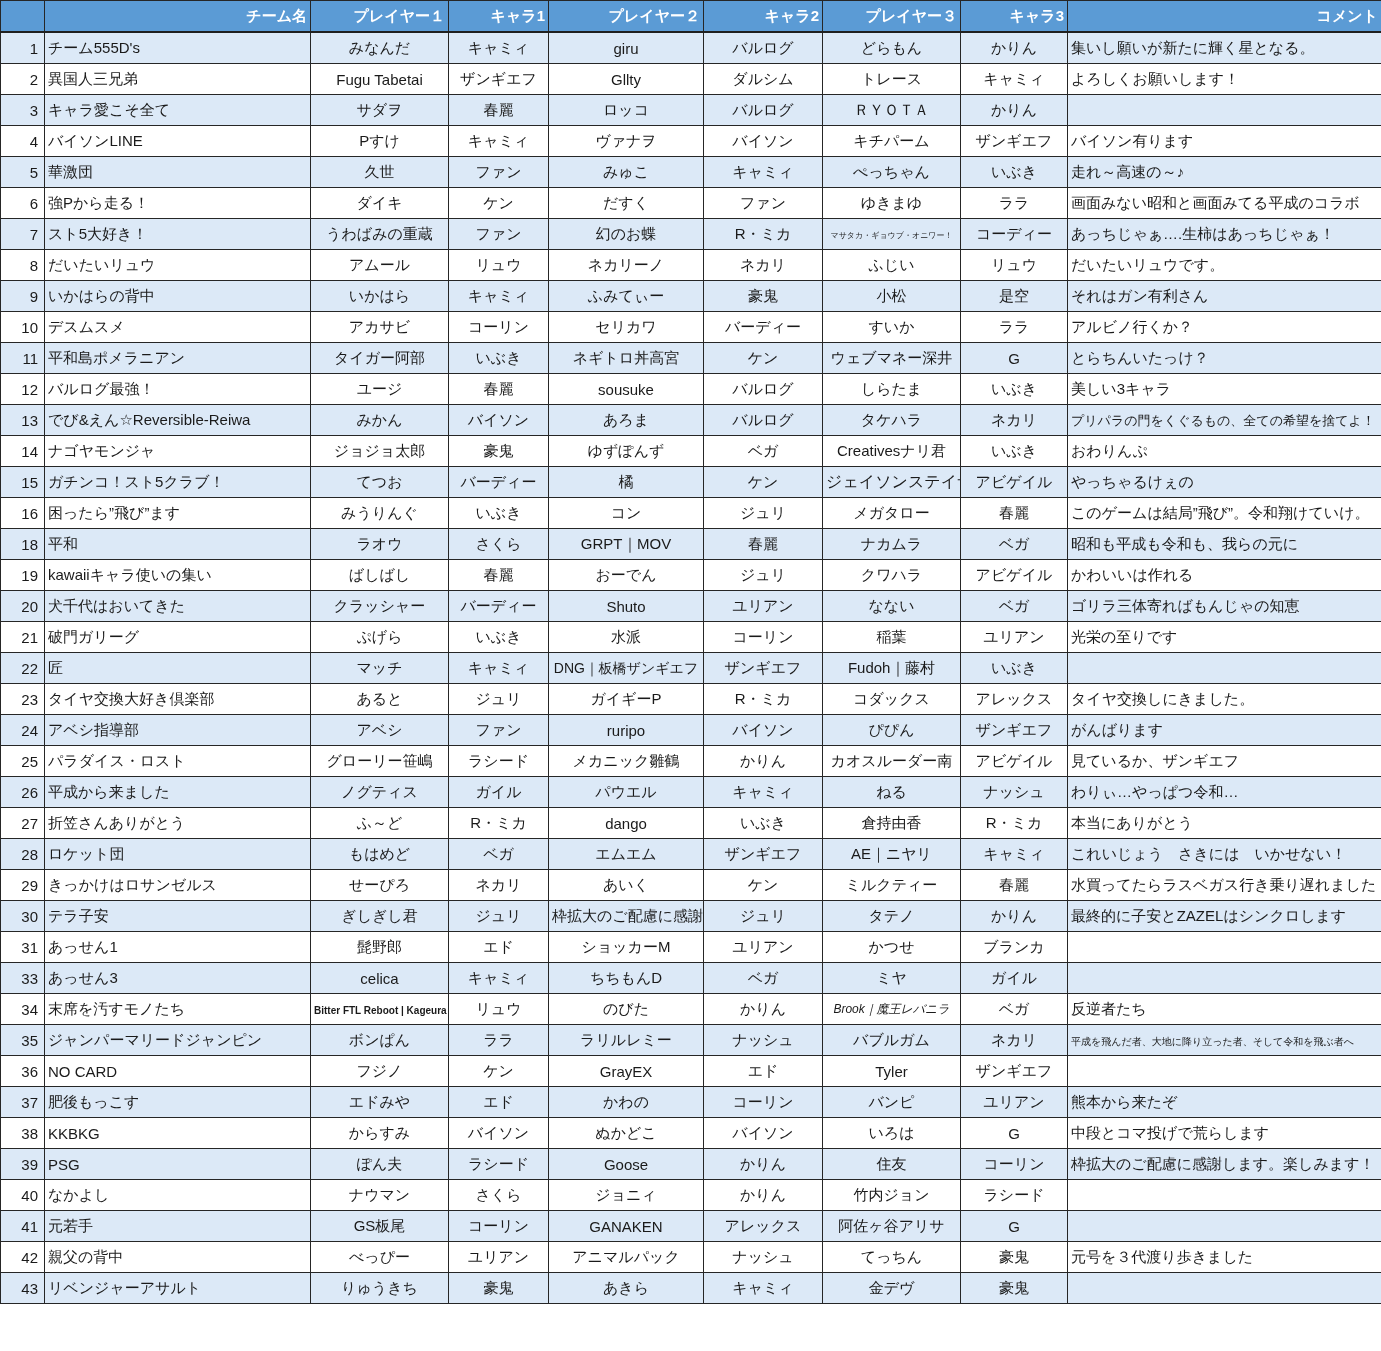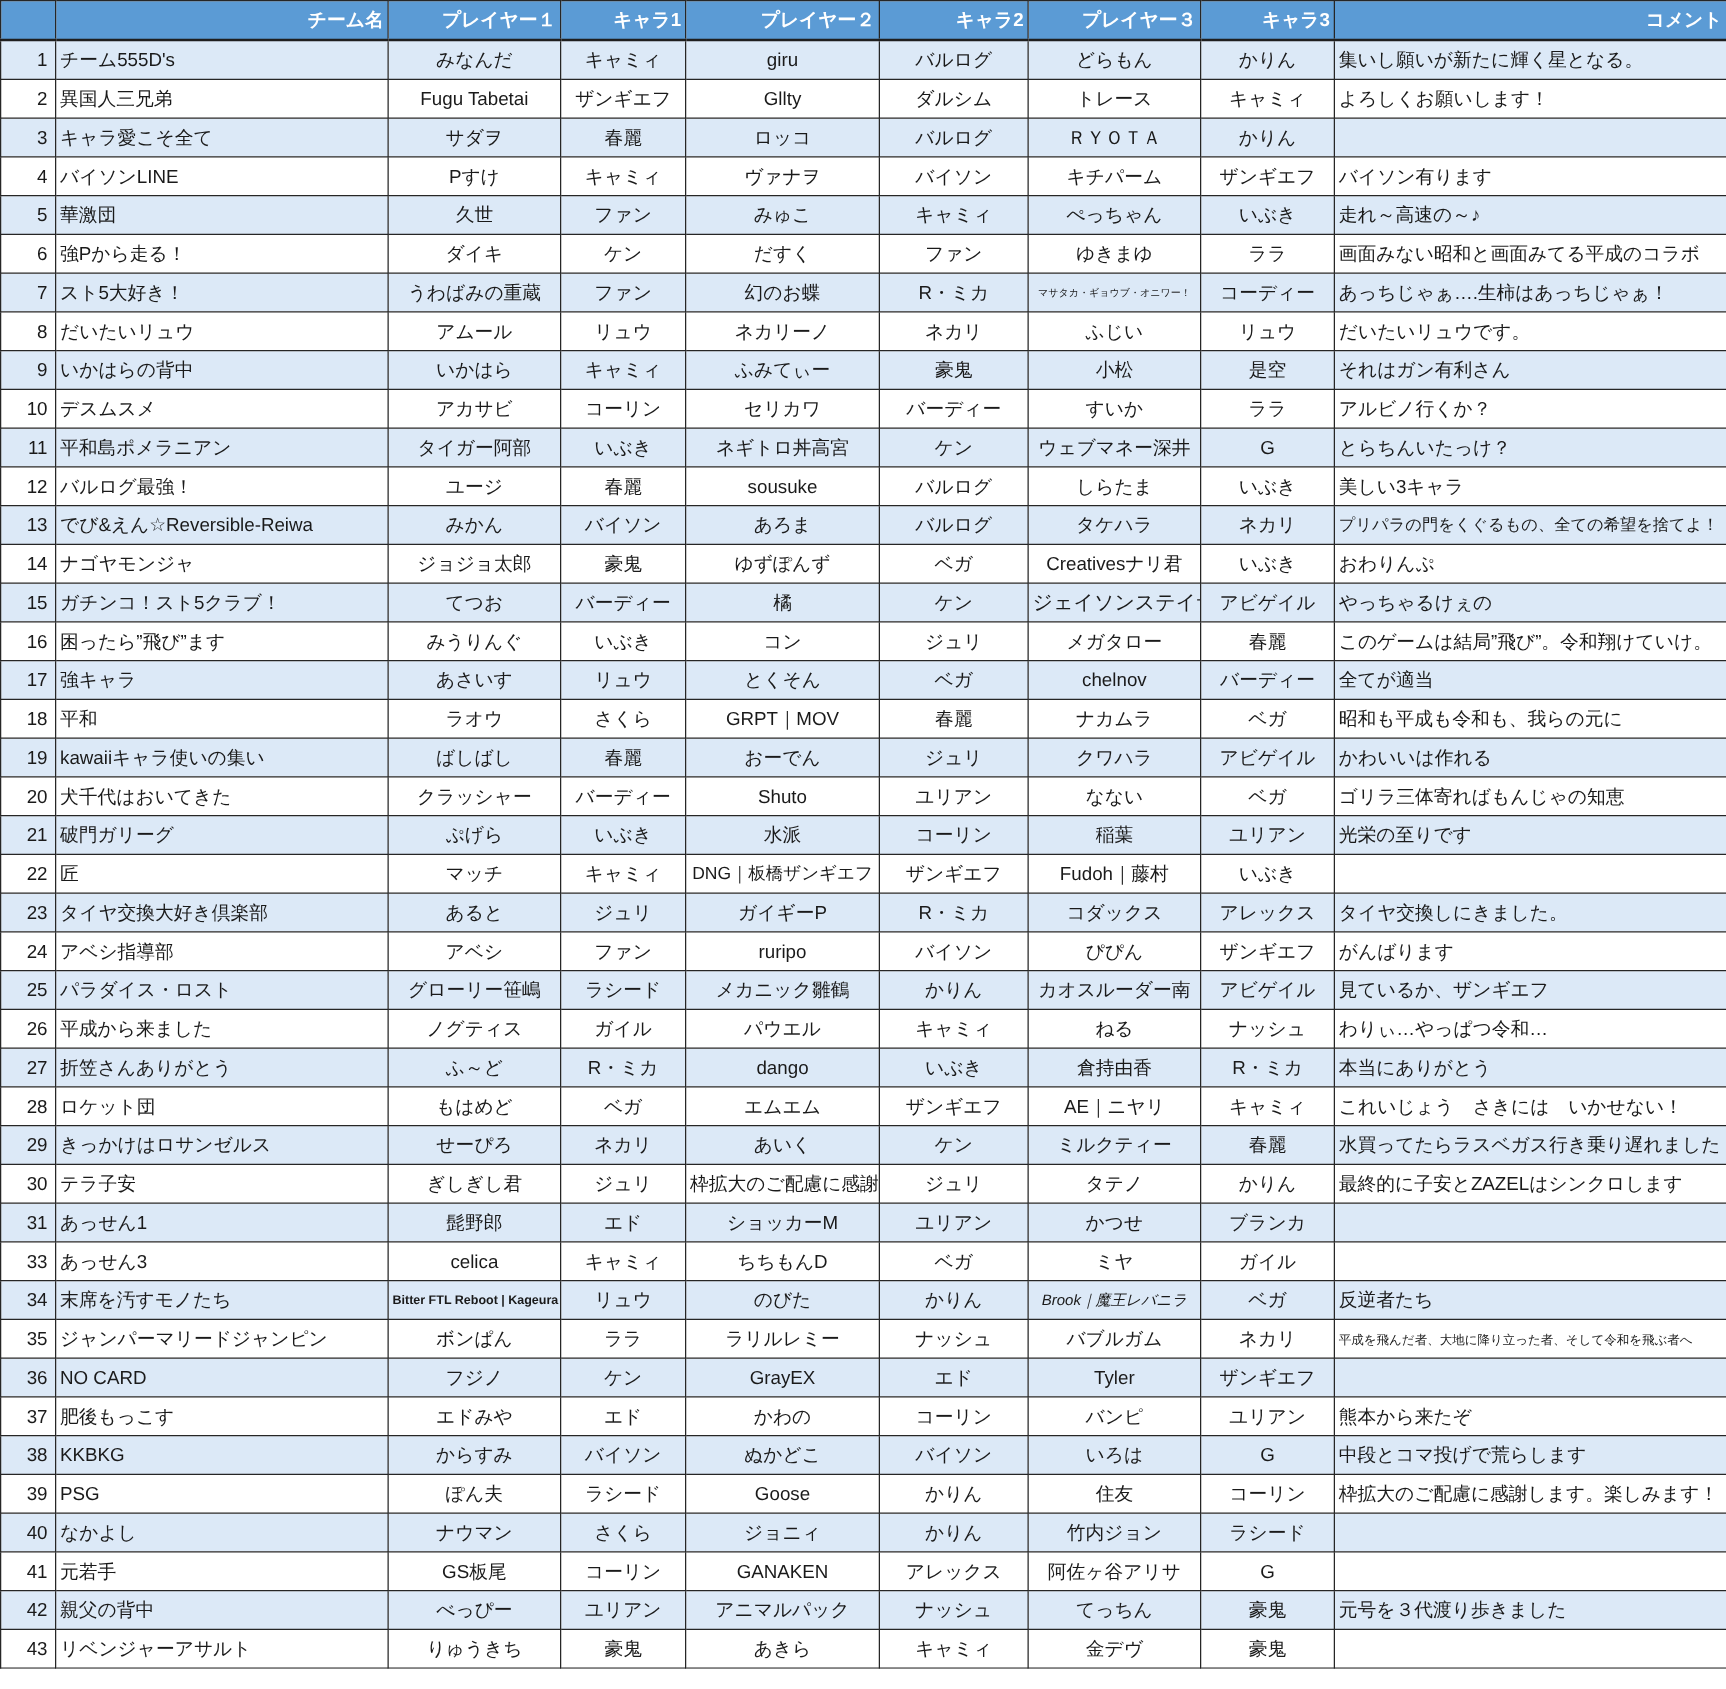--- a/index.html
+++ b/index.html
@@ -240,31 +240,20 @@
           <td class="c1"><span class="fit">困ったら”飛び”ます</span></td>
           <td class="c2"><span class="fit">みうりんぐ</span></td>
           <td class="c3"><span class="fit">いぶき</span></td>
           <td class="c4"><span class="fit">コン</span></td>
           <td class="c5"><span class="fit">ジュリ</span></td>
           <td class="c6"><span class="fit">メガタロー</span></td>
           <td class="c7"><span class="fit">春麗</span></td>
           <td class="c8"><span class="fit">このゲームは結局”飛び”。令和翔けていけ。</span></td>
         </tr>
         <tr>
-          <td class="c0"><span class="fit">17</span></td>
-          <td class="c1"><span class="fit">強キャラ</span></td>
-          <td class="c2"><span class="fit">あさいす</span></td>
-          <td class="c3"><span class="fit">リュウ</span></td>
-          <td class="c4"><span class="fit">とくそん</span></td>
-          <td class="c5"><span class="fit">ベガ</span></td>
-          <td class="c6"><span class="fit">chelnov</span></td>
-          <td class="c7"><span class="fit">バーディー</span></td>
-          <td class="c8"><span class="fit">全てが適当</span></td>
-        </tr>
-        <tr>
           <td class="c0"><span class="fit">18</span></td>
           <td class="c1"><span class="fit">平和</span></td>
           <td class="c2"><span class="fit">ラオウ</span></td>
           <td class="c3"><span class="fit">さくら</span></td>
           <td class="c4"><span class="fit">GRPT｜MOV</span></td>
           <td class="c5"><span class="fit">春麗</span></td>
           <td class="c6"><span class="fit">ナカムラ</span></td>
           <td class="c7"><span class="fit">ベガ</span></td>
           <td class="c8"><span class="fit">昭和も平成も令和も、我らの元に</span></td>
         </tr>

